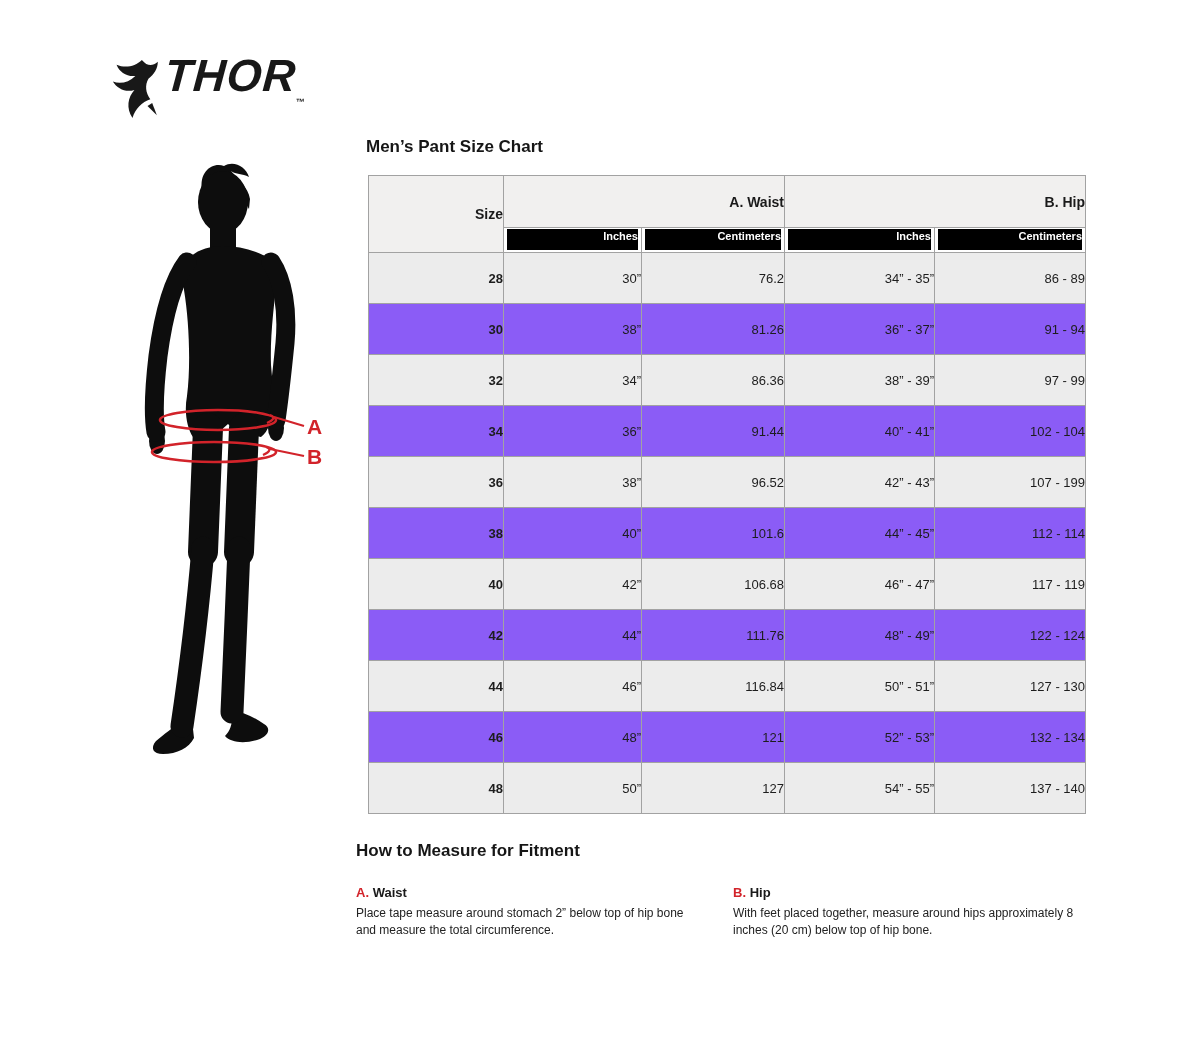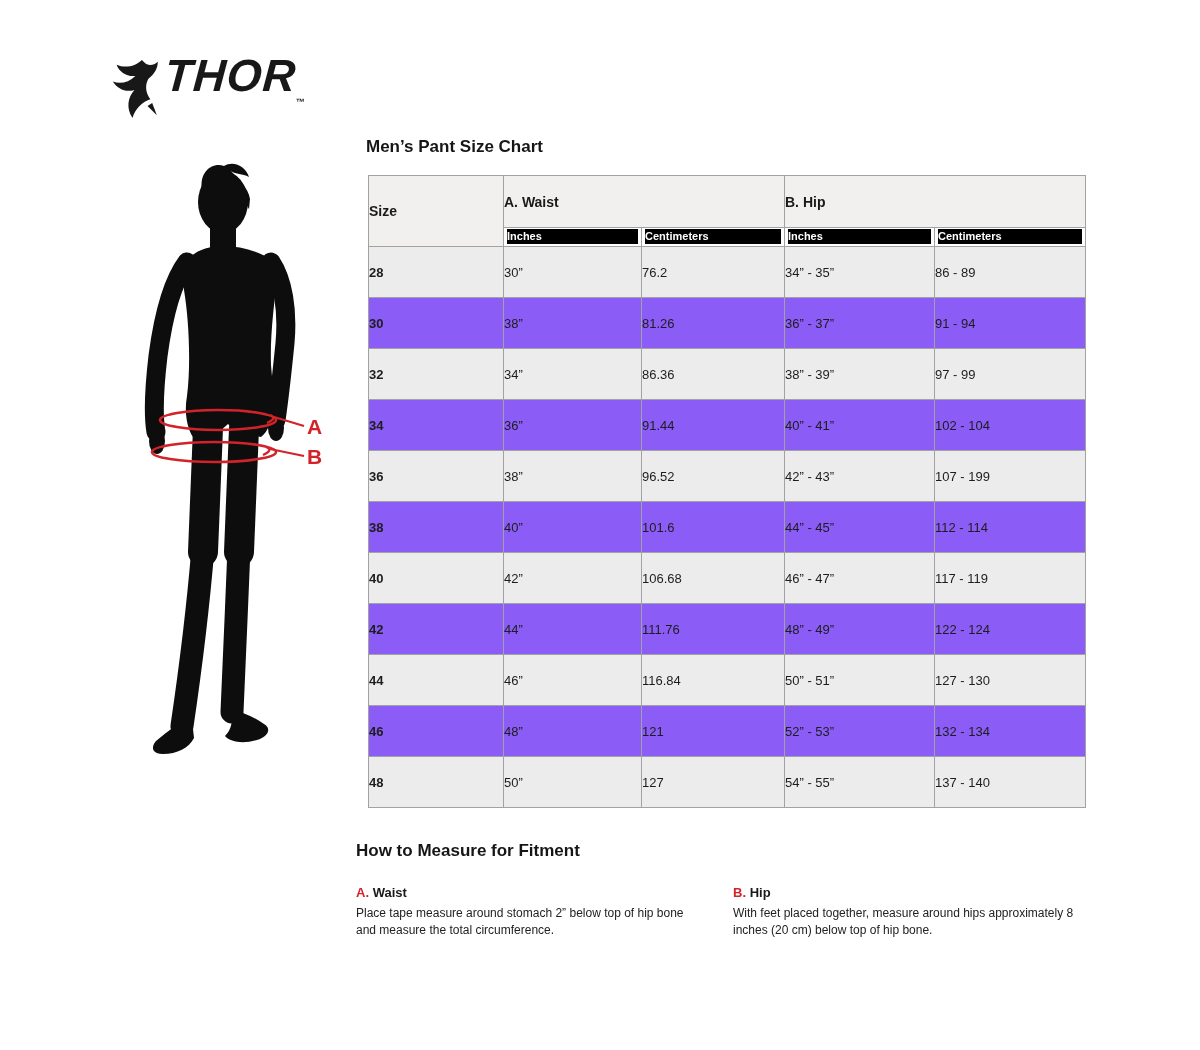--- a/index.html
+++ b/index.html
@@ -22,29 +22,29 @@
   
   .figure { position: absolute; left: 120px; top: 160px; width: 220px; height: 615px; }
   .figure text { font-family: "Liberation Sans", sans-serif; font-weight: bold; font-size: 21px; fill: #d2232a; }
 
   
   .chart-title { position: absolute; left: 366px; top: 137px; margin: 0; font-size: 17px; font-weight: bold; color: #161616; }
 
   
   .size-table {
     position: absolute; left: 368px; top: 175px; width: 717px;
-    border-collapse: collapse; table-layout: fixed; text-align: left;
+    border-collapse: collapse; table-layout: fixed; text-align: right;
   }
   .size-table th, .size-table td { border: 1px solid #a2a2a2; padding: 0; }
   .size-table tr.top-row { height: 52px; }
   th.size-head { background: #f1f0ef; font-size: 14px; font-weight: bold; color: #1a1a1a; }
   th.group { background: #f1f0ef; font-size: 14px; font-weight: bold; color: #1a1a1a; }
   tr.bar-row { height: 19px; }
   tr.bar-row th { background: #ffffff; padding: 1px 3px 2px 3px; vertical-align: middle; }
-  .bar { background: #000000; color: #ffffff; font-size: 11px; font-weight: bold; line-height: 15px; height: 15px; width: 100%; }
+  .bar { background: #000000; color: #ffffff; font-size: 11px; font-weight: bold; line-height: 15px; height: 21px; width: 100%; }
   .size-table tbody tr { height: 51px; font-size: 13px; background: #8b5cf6; }
   .size-table tbody tr.alt { background: #ececec; }
   .size-table tbody td.size-col { font-weight: bold; }
 
   
   .measure { position: absolute; left: 356px; top: 841px; width: 724px; }
   .measure h2 { margin: 0 0 24px 0; font-size: 17px; font-weight: bold; color: #161616; }
   .measure-cols { display: flex; }
   .measure-item { width: 377px; }
   .measure-item + .measure-item { width: 347px; }

